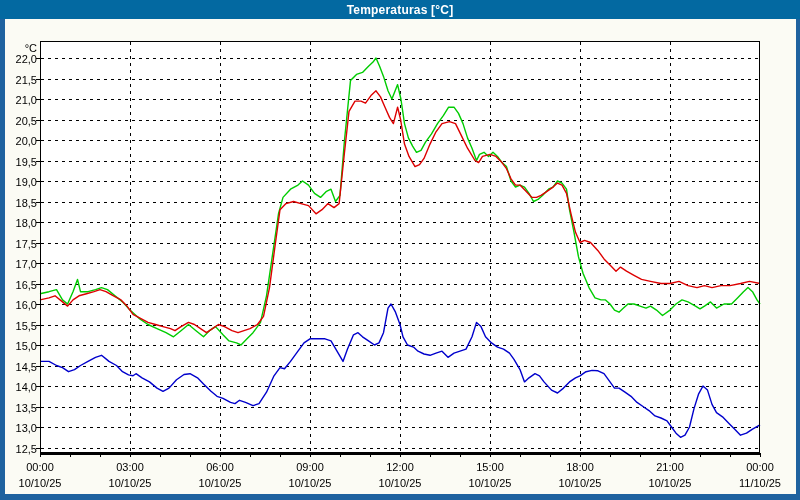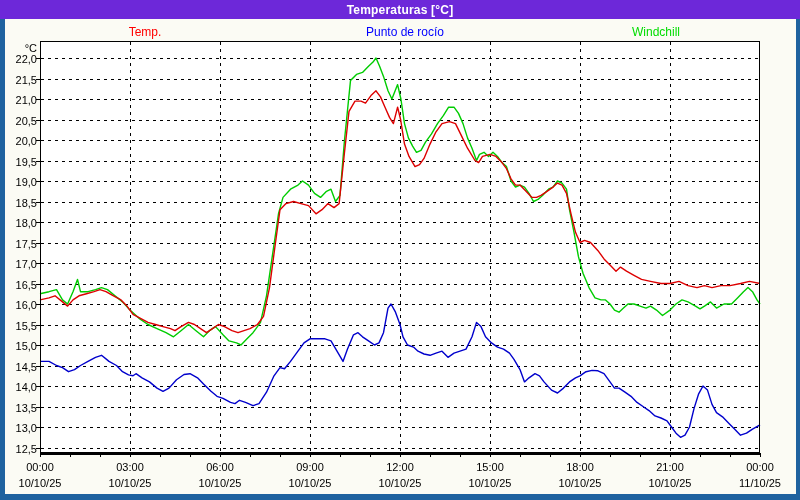--- a/index.html
+++ b/index.html
@@ -10,29 +10,24 @@
   #titlebar .t{color:#ffffff;font-size:12px;font-weight:bold;letter-spacing:.2px;}
   .border-strip{position:absolute;}
   #legend{position:absolute;left:0;top:19px;width:800px;height:22px;}
   .legend-item{position:absolute;top:6px;transform:translateX(-50%);font-size:12px;white-space:nowrap;}
   #chart-svg{position:absolute;left:0;top:0;}
 </style>
 </head>
 <body>
 
 <div id="app">
-  <div id="titlebar" style="background-color: #6d28d9;">
+  <div id="titlebar" style="background-color: #0369a1;">
     <span class="t">Temperaturas [°C]</span>
   </div>
 
-  <div id="legend">
-    <span class="legend-item" style="color: rgb(255, 0, 0); left: 145px;">Temp.</span>
-    <span class="legend-item" style="color: rgb(0, 0, 255); left: 405px;">Punto de rocío</span>
-    <span class="legend-item" style="color: rgb(0, 221, 0); left: 656px;">Windchill</span>
-  </div>
 
   <svg id="chart-svg" width="800" height="500">
       <rect x="40" y="41" width="720" height="412" fill="#ffffff"></rect>
       <g stroke="#000000" stroke-width="1" shape-rendering="crispEdges">
         <line x1="41" y1="58.5" x2="759" y2="58.5" stroke-dasharray="3 4"></line>
         <line x1="36" y1="58.5" x2="40" y2="58.5"></line>
         <line x1="41" y1="79.5" x2="759" y2="79.5" stroke-dasharray="3 4"></line>
         <line x1="36" y1="79.5" x2="40" y2="79.5"></line>
         <line x1="41" y1="99.5" x2="759" y2="99.5" stroke-dasharray="3 4"></line>
         <line x1="36" y1="99.5" x2="40" y2="99.5"></line>

